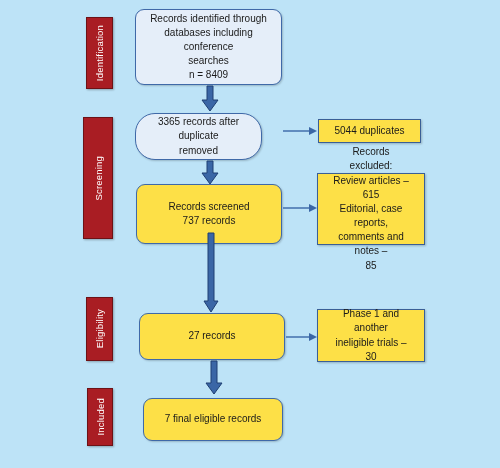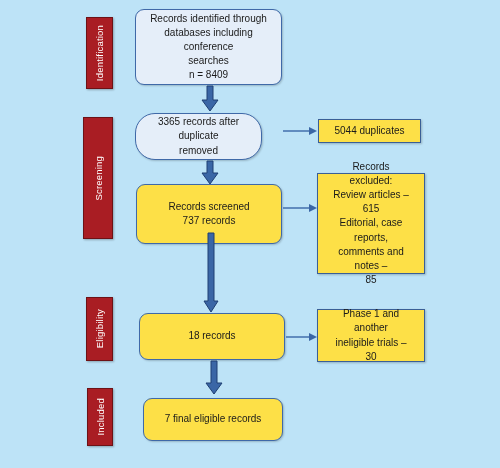--- a/index.html
+++ b/index.html
@@ -101,32 +101,32 @@
     <span class="box-text">3365 records after duplicate
 removed</span>
   </div>
 
   <div class="box rounded fill-mid main" style="left:136px; top:184px; width:146px; height:60px;">
     <span class="box-text">Records screened
 737 records</span>
   </div>
 
   <div class="box rounded fill-mid main" style="left:139px; top:313px; width:146px; height:47px;">
-    <span class="box-text">18 records</span>
+    <span class="box-text">27 records</span>
   </div>
 
   <div class="box rounded fill-mid main" style="left:143px; top:398px; width:140px; height:43px;justify-content:center;">
     <span class="box-text">7 final eligible records</span>
   </div>
 
   <div class="box fill-mid side" style="left:318px; top:119px; width:103px; height:24px;">
     <span class="box-text">5044 duplicates</span>
   </div>
 
-  <div class="box fill-mid side" style="left:317px; top:173px; width:108px; height:101px;text-align:center;">
+  <div class="box fill-mid side" style="left:317px; top:173px; width:108px; height:72px;text-align:center;">
     <span class="box-text">Records excluded:
 Review articles – 615
 Editorial, case reports,
 comments and notes –
 85</span>
   </div>
 
   <div class="box fill-mid side" style="left:317px; top:309px; width:108px; height:53px;">
     <span class="box-text">Phase 1 and another
 ineligible trials – 30</span>

